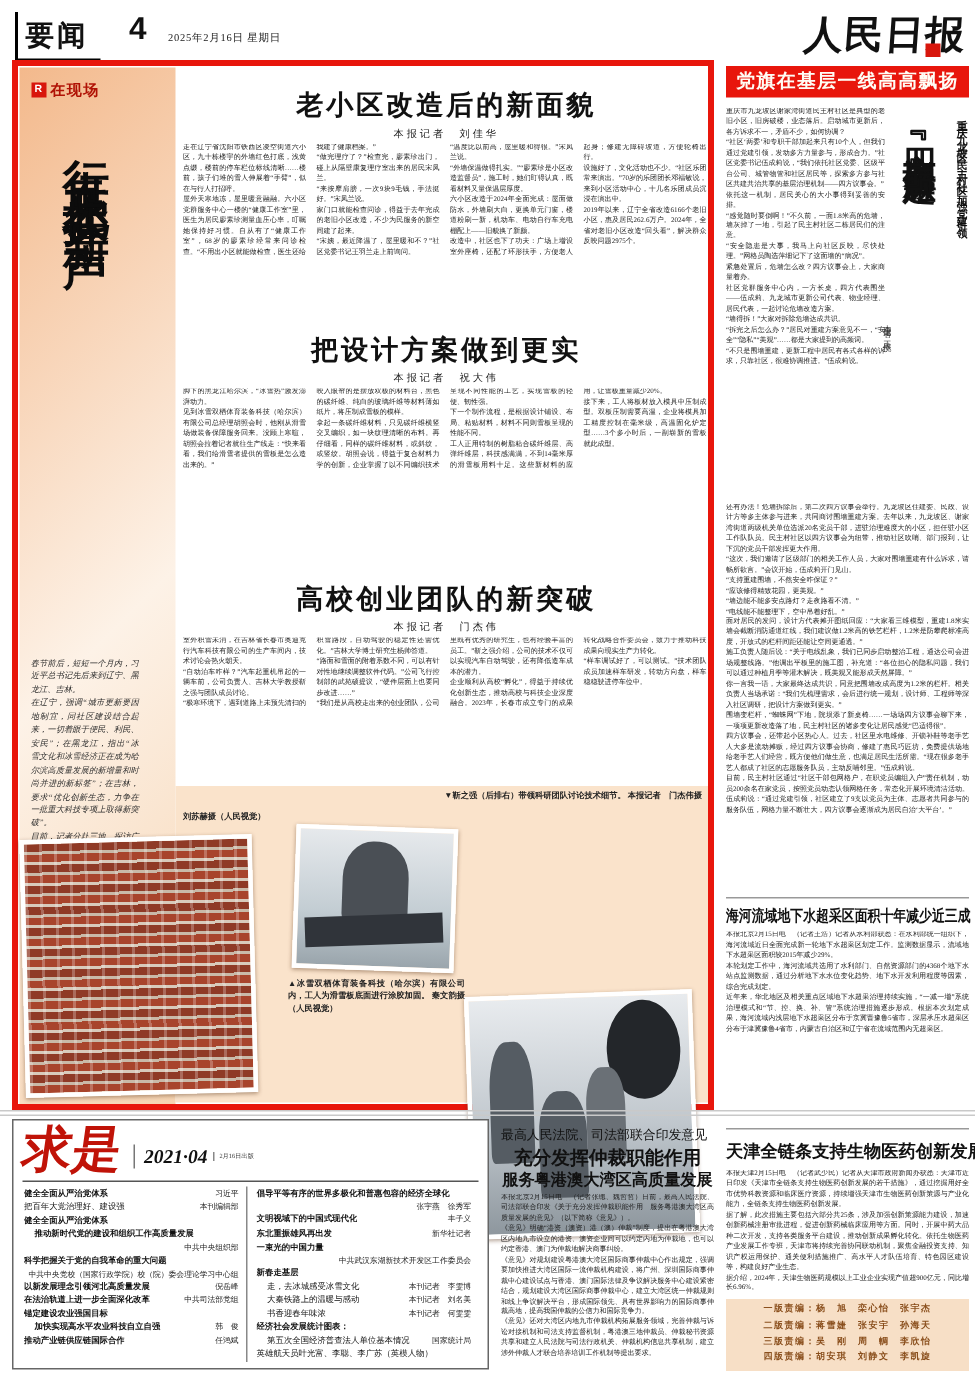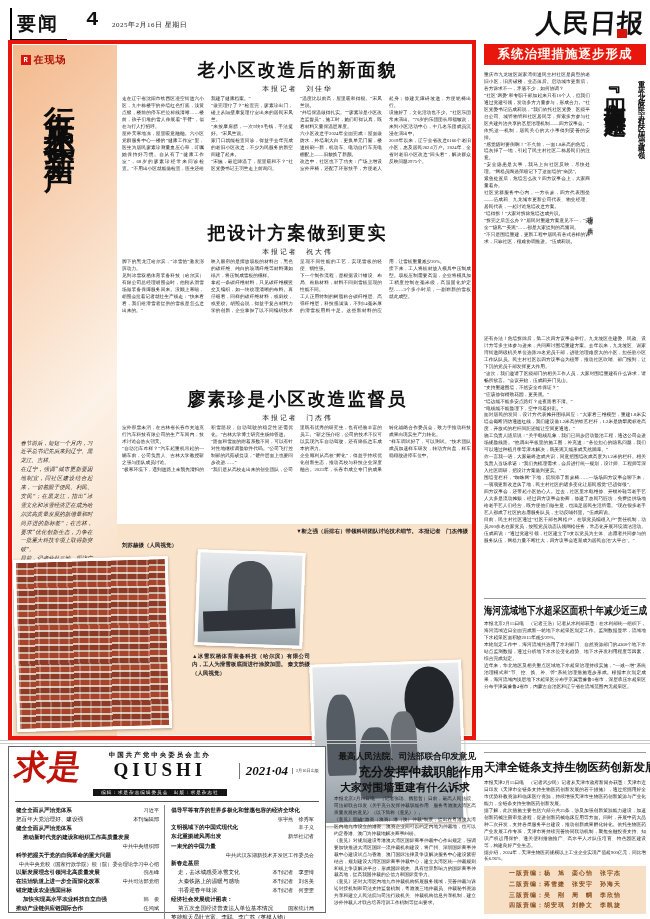--- a/index.html
+++ b/index.html
@@ -2,21 +2,21 @@
 <html><head>
 <meta charset="utf-8">
 <style>
   html,body{margin:0;padding:0;}
   body{
     width:650px;height:919px;position:relative;background:#ffffff;
     font-family:"Liberation Serif","DejaVu Serif",serif;color:#111;
     overflow:hidden;
   }
   .abs{position:absolute;box-sizing:border-box;}
-  .hei{font-family:Liberation Mono, monospace;}
+  .hei{font-family:Liberation Sans, sans-serif;}
   .just{text-align:justify;text-justify:inter-character;}
   .pre{white-space:pre-line;}
   .small-body{font-size:4.7px;line-height:1.48;color:#1c1c1c;}
   
   .hdr-section{left:10px;top:8px;font-size:19px;font-weight:bold;
     border-left:2.5px solid #000;border-bottom:2.5px solid #000;
     padding:3px 8px 2px 5px;letter-spacing:2px;}
   .hdr-page{left:86px;top:8px;font-size:21px;font-weight:bold;}
   .hdr-date{left:112px;top:20px;font-size:7px;color:#222;letter-spacing:.5px;}
   .masthead{right:6px;top:6px;font-size:26px;font-weight:900;
@@ -89,21 +89,21 @@
   .qtoc{display:flex;margin-top:3px;}
   .qcol{width:50%;padding:1px 5px 0 1px;}
   .qcol+.qcol{border-left:1px solid #888;padding-left:6px;}
   .trow{display:flex;justify-content:space-between;gap:3px;font-size:5.6px;line-height:1.62;}
   .trow .t{white-space:nowrap;overflow:hidden;}
   .trow .a{white-space:nowrap;color:#222;font-size:5.2px;flex-shrink:0;}
   .trow.b .t{font-weight:bold;}
   .trow.ind .t{padding-left:7px;}
   .trow.ar{justify-content:flex-end;}
   
-  .arb-kicker{font-size:8.6px;font-weight:700;text-align:right;white-space:nowrap;}
+  .arb-kicker{font-size:8.6px;font-weight:400;text-align:left;white-space:nowrap;}
   .arb-title{font-size:12.5px;font-weight:900;text-align:center;white-space:nowrap;line-height:1.3;}
   .divider-h{left:0;top:740px;width:650px;height:4px;border-top:1px solid #c9c9c9;border-bottom:1px solid #c9c9c9;}
 </style>
 </head>
 <body>
 
 <div class="abs hdr-section hei">要闻</div>
 <div class="abs hdr-page hei">4</div>
 <div class="abs hdr-date">2025年2月16日 星期日</div>
 <div class="abs masthead">人民日报</div>
@@ -145,21 +145,21 @@
 <div class="abs art-head" style="left:130px;top:221px;width:335px;">把设计方案做到更实</div>
 <div class="abs art-byline" style="left:130px;top:247px;width:335px;">本报记者　祝大伟</div>
 <div class="abs small-body cols4 just pre" style="left:122px;top:259px;width:349px;height:114px;overflow:hidden;">脚下的黑龙江哈尔滨，“冰雪热”激发澎湃动力。
 见到冰雪双栖体育装备科技（哈尔滨）有限公司总经理胡照会时，他刚从滑雪场做装备保障服务回来。没顾上寒暄，胡照会拉着记者就往生产线走：“快来看看，我们给滑雪者提供的雪板是怎么造出来的。”
 映入眼帘的是摆放双板的材料台，黑色的碳纤维、纯白的玻璃纤维等材料薄如纸片，将压制成雪板的模样。
 拿起一条碳纤维材料，只见碳纤维横竖交叉编织，如一块纹理清晰的布料。再仔细看，同样的碳纤维材料，或斜纹，或竖纹。胡照会说，得益于复合材料力学的创新，企业掌握了以不同编织技术呈现不同性能的工艺，实现雪板的轻便、韧性强。
 下一个制作流程，是根据设计铺设、布局、粘贴材料，材料不同则雪板呈现的性能不同。
 工人正用特制的树脂粘合碳纤维层、高弹纤维层，科技感满满，不到14毫米厚的滑雪板用料十足。这些新材料的应用，让雪板重量减少20%。
 接下来，工人将板材放入模具中压制成型。双板压制需要高温，企业将模具加工精度控制在毫米级，高温固化炉定型……3个多小时后，一副崭新的雪板就此成型。</div>
 
-<div class="abs art-head" style="left:130px;top:387px;width:335px;">廖素珍是小区改造监督员</div>
+<div class="abs art-head" style="left:130px;top:387px;width:335px;">高校创业团队的新突破</div>
 <div class="abs art-byline" style="left:130px;top:413px;width:335px;">本报记者　门杰伟</div>
 <div class="abs small-body cols4 just pre" style="left:122px;top:425px;width:349px;height:98px;overflow:hidden;">室外积雪未消，在吉林省长春市奥迪克行汽车科技有限公司的生产车间内，技术讨论会热火朝天。
 “自动泊车咋样？”汽车起重机吊起的一辆车前，公司负责人、吉林大学教授靳之强与团队成员讨论。
 “极寒环境下，遇到道路上未预先清扫的积雪路段，自动驾驶的稳定性还需优化。”吉林大学博士研究生杨帅答道。
 “路面和雪面的附着系数不同，可以有针对性地继续调整软件代码。”公司飞行控制部的武苑硕提议，“硬件层面上也要同步改进……”
 “我们是从高校走出来的创业团队，公司里既有优秀的研究生，也有经验丰富的员工。”靳之强介绍，公司的技术不仅可以实现汽车自动驾驶，还有降低造车成本的潜力。
 企业顺利从高校“孵化”，得益于持续优化创新生态，推动高校与科技企业深度融合。2023年，长春市成立专门的成果转化战略合作委员会，致力于推动科技成果向现实生产力转化。
 “样车调试好了，可以测试。”技术团队成员加速样车研发，转动方向盘，样车稳稳驶进停车位中。</div>
 
 <div class="abs cap" style="left:122px;top:541px;width:90px;">刘苏赫摄（人民视觉）</div>
@@ -179,21 +179,21 @@
   <div class="f1"></div>
   <div class="f2"></div>
   <div class="f3"></div>
 </div>
 
 <div class="abs cap just" style="left:192px;top:652px;width:118px;">
   <span>▲冰雪双栖体育装备科技（哈尔滨）有限公司内，工人为滑雪板底面进行涂胶加固。</span>
   <span class="credit">秦文韵摄（人民视觉）</span>
 </div>
 
-<div class="abs banner hei">系统治理措施逐步形成</div>
+<div class="abs banner hei">党旗在基层一线高高飘扬</div>
 
 <div class="abs p-kicker hei">重庆九龙坡区民主村社区加强党建引领</div>
 <div class="abs p-title hei">『四方议事会』解难题</div>
 <div class="abs p-byline">本报记者　王欣悦</div>
 <div class="abs small-body just pre" style="left:484px;top:72px;width:106px;height:260px;overflow:hidden;">重庆市九龙坡区谢家湾街道民主村社区是典型的老旧小区，旧房破楼，业态落后。启动城市更新后，各方诉求不一，矛盾不少，如何协调？
 “社区‘两委’和专职干部加起来只有10个人，但我们通过党建引领，发动多方力量参与，形成合力。”社区党委书记伍成莉说，“我们依托社区党委、区级平台公司、城管物管和社区居民等，探索多方参与社区共建共治共享的基层治理机制——四方议事会。”
 依托这一机制，居民关心的大小事得到妥善的安排。
 “感觉随时要倒啊！”不久前，一面1.8米高的危墙，墙灰掉了一地，引起了民主村社区二栋居民们的注意。
 “安全隐患是大事，我马上向社区反映，尽快处理。”网格员陶选萍细记下了这面墙的“病况”。
 紧急处置后，危墙怎么改？四方议事会上，大家商量着办。
@@ -233,25 +233,20 @@
   <div>二版责编：蒋雪婕　张安宇　孙海天</div>
   <div>三版责编：吴　刚　周　輖　李欣怡</div>
   <div>四版责编：胡安琪　刘静文　李凯旋</div>
 </div>
 
 <div class="abs divider-h"></div>
 
 <div class="abs qbox">
   <div class="qhead">
     <div class="qlogo">求是</div>
-    <div class="qmid">
-      <div class="qorg hei">中国共产党中央委员会主办</div>
-      <div class="qlatin">QIUSHI</div>
-      <div class="qbar hei">编辑：求是杂志编辑委员会　出版：求是杂志社</div>
-    </div>
     <div class="qissue-wrap">
       <span class="qissue">2021·04</span>
       <span class="qissue-note">2月16日出版</span>
     </div>
   </div>
   <div class="qtoc">
     <div class="qcol">
       <div class="trow b">
           <span class="t">健全全面从严治党体系</span>
           <span class="a">习近平</span>
@@ -352,18 +347,18 @@
         </div>
       <div class="trow">
           <span class="t">英雄航天员叶光富、李聪、李广苏（英模人物）</span>
           <span class="a"></span>
         </div>
     </div>
   </div>
 </div>
 
 <div class="abs arb-kicker" style="left:334px;top:751px;width:142px;">最高人民法院、司法部联合印发意见</div>
-<div class="abs arb-title" style="left:350px;top:764px;width:142px;">充分发挥仲裁职能作用</div>
-<div class="abs arb-title" style="left:334px;top:780px;width:142px;font-size:10.8px;">大家对围墙重建有什么诉求</div>
+<div class="abs arb-title" style="left:334px;top:764px;width:142px;">充分发挥仲裁职能作用</div>
+<div class="abs arb-title" style="left:334px;top:780px;width:142px;font-size:10.8px;">服务粤港澳大湾区高质量发展</div>
 <div class="abs small-body just pre" style="left:334px;top:796px;width:142px;height:118px;overflow:hidden;">本报北京2月15日电　（记者张璁、魏哲哲）日前，最高人民法院、司法部联合印发《关于充分发挥仲裁职能作用　服务粤港澳大湾区高质量发展的意见》（以下简称《意见》）。
 《意见》明确“港资（澳资）港（澳）仲裁”制度，提出在粤港澳大湾区内地九市设立的港资、澳资企业间可以约定内地为仲裁地，也可以约定香港、澳门为仲裁地解决商事纠纷。
 《意见》对规划建设粤港澳大湾区国际商事仲裁中心作出规定，强调要加快推进大湾区国际一流仲裁机构建设，将广州、深圳国际商事仲裁中心建设试点与香港、澳门国际法律及争议解决服务中心建设紧密结合，规划建设大湾区国际商事仲裁中心，建立大湾区统一仲裁规则和线上争议解决平台，形成国际领先、具有世界影响力的国际商事仲裁高地，提高我国仲裁的公信力和国际竞争力。
 《意见》还对大湾区内地九市仲裁机构拓展服务领域，完善仲裁与诉讼对接机制和司法支持监督机制，粤港澳三地仲裁员、仲裁秘书资源共享和建立人民法院与司法行政机关、仲裁机构信息共享机制，建立涉外仲裁人才联合培养培训工作机制等提出要求。</div>
 
 </body></html>

